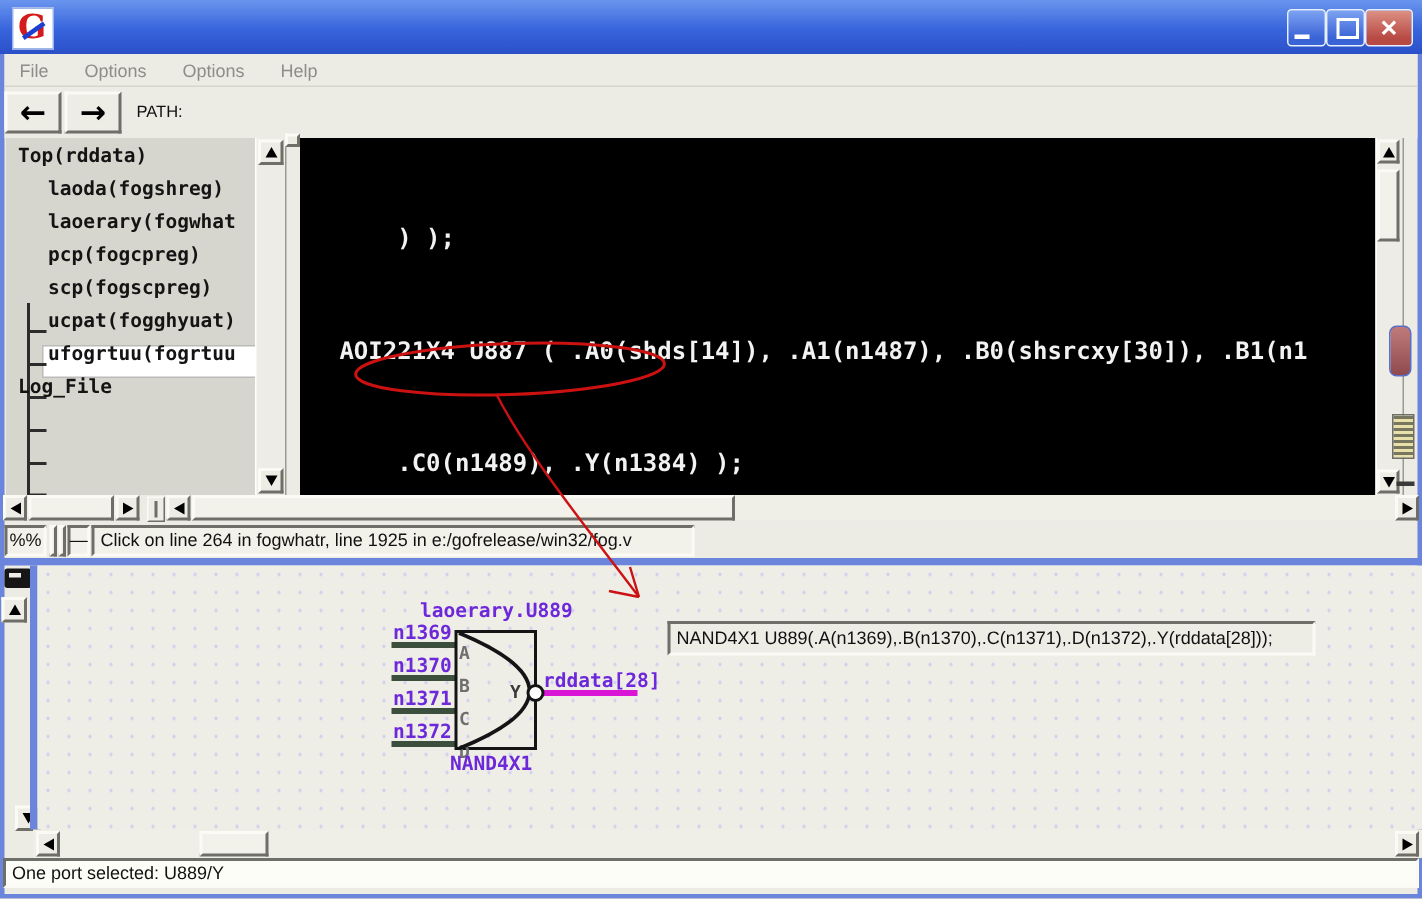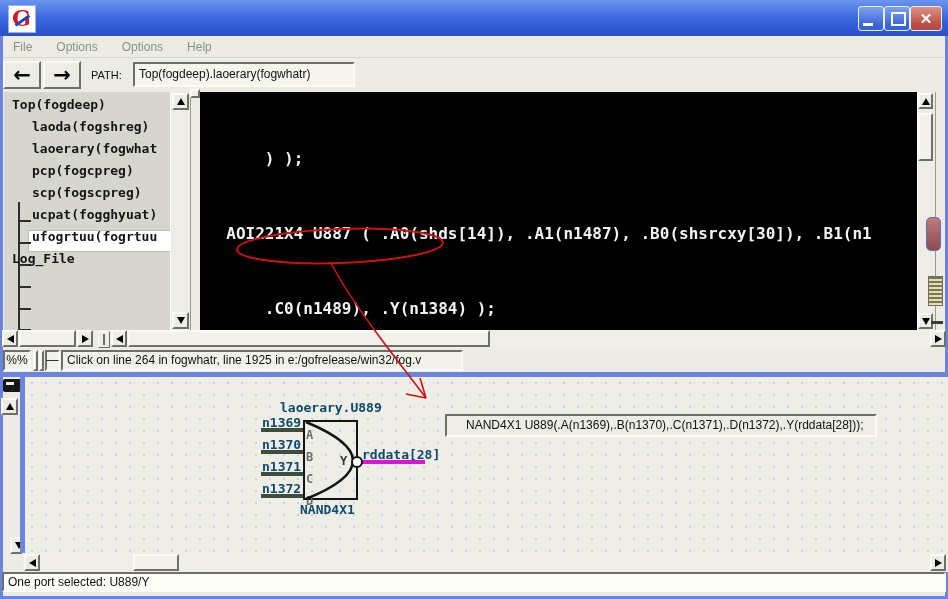--- a/index.html
+++ b/index.html
@@ -53,27 +53,27 @@
   .hrow{top:330px;height:17px;}
   .sash{background:#EDECE5;border:1px solid;border-color:#FBFAF4 #6F6F69 #6F6F69 #FBFAF4;}
   .sashline{position:absolute;left:4px;top:2px;width:2px;height:11px;background:#6f6f69;}
   
   .statbox{top:350px;height:21px;background:#F2F1EA;font-size:12px;color:#111;line-height:17px;}
   
   .bluediv{background:#6b84dc;}
   
   .canvas{left:25px;top:377px;width:923px;height:176px;background-color:#EFEEE6;
           background-image:radial-gradient(circle,#cfcfef 1px,rgba(0,0,0,0) 1.3px);background-size:14px 12px;}
-  .mono13{font:bold 13px "DejaVu Sans Mono",monospace;color:#0c4a6e;white-space:nowrap;text-align:right;}
+  .mono13{font:bold 13px "DejaVu Sans Mono",monospace;color:#6d28d9;white-space:nowrap;text-align:right;}
   .portchar{font:bold 12px "DejaVu Sans Mono",monospace;color:#6f6f6f;}
   .wire-in{height:4px;background:#3c4f3c;}
   .wire-out{height:4px;background:#d916d6;}
   .gaterect{left:303px;top:420px;width:55px;height:80px;border:2px solid #141414;box-sizing:border-box;}
   .detailbox{left:445px;top:414px;width:432px;height:23px;background:#EDECE5;font-size:12px;color:#111;
-             line-height:19px;padding:0 19px;white-space:nowrap;overflow:hidden;}
+             line-height:19px;padding:0 4px;white-space:nowrap;overflow:hidden;}
   .snapicon{left:3px;top:379px;width:18px;height:13px;background:#161616;border-radius:2px;}
   .snapicon:after{content:"";position:absolute;left:3px;top:3px;width:8px;height:3px;background:#efeee6;}
   
   .footerfield{left:2px;top:572px;width:944px;height:20px;background:#FDFDF8;font-size:12px;color:#111;
                line-height:16px;padding:0 4px;}
   .overlay{left:0;top:0;width:948px;height:599px;pointer-events:none;}
 </style>
 </head>
 <body>
 
@@ -103,33 +103,32 @@
   </div>
 
   <div class="a toolbar">
     <div class="a raised navbtn center" style="left:0px;">
       <span>←</span>
     </div>
     <div class="a raised navbtn center" style="left:40px;">
       <span>→</span>
     </div>
     <div class="a pathlbl">PATH:</div>
-    <div class="a sunken pathfield">Top(fogdeep).laoerary(fogwhatr)</div>
   </div>
 
   <div class="a treepanel">
     <div class="tsel"></div>
     <div class="tline" style="left:14px;top:110px;width:2px;height:129px;"></div>
     <div class="tline" style="left:16px;top:128px;width:11px;height:2px;"></div>
     <div class="tline" style="left:16px;top:150px;width:11px;height:2px;"></div>
     <div class="tline" style="left:16px;top:172px;width:11px;height:2px;"></div>
     <div class="tline" style="left:16px;top:194px;width:11px;height:2px;"></div>
     <div class="tline" style="left:16px;top:216px;width:11px;height:2px;"></div>
     <div class="tline" style="left:16px;top:237px;width:11px;height:2px;"></div>
-    <div class="titem" style="left:8px;top:5px;">Top(fogdeep)</div>
+    <div class="titem" style="left:8px;top:5px;">Top(rddata)</div>
     <div class="titem" style="left:28px;top:27px;">laoda(fogshreg)</div>
     <div class="titem" style="left:28px;top:49px;">laoerary(fogwhat</div>
     <div class="titem" style="left:28px;top:71px;">pcp(fogcpreg)</div>
     <div class="titem" style="left:28px;top:93px;">scp(fogscpreg)</div>
     <div class="titem" style="left:28px;top:115px;">ucpat(fogghyuat)</div>
     <div class="titem" style="left:28px;top:137px;">ufogrtuu(fogrtuu</div>
     <div class="titem" style="left:8px;top:159px;">Log_File</div>
   </div>
 
   <div class="a vstrip" style="left:170px;top:92px;width:19px;height:239px;">

